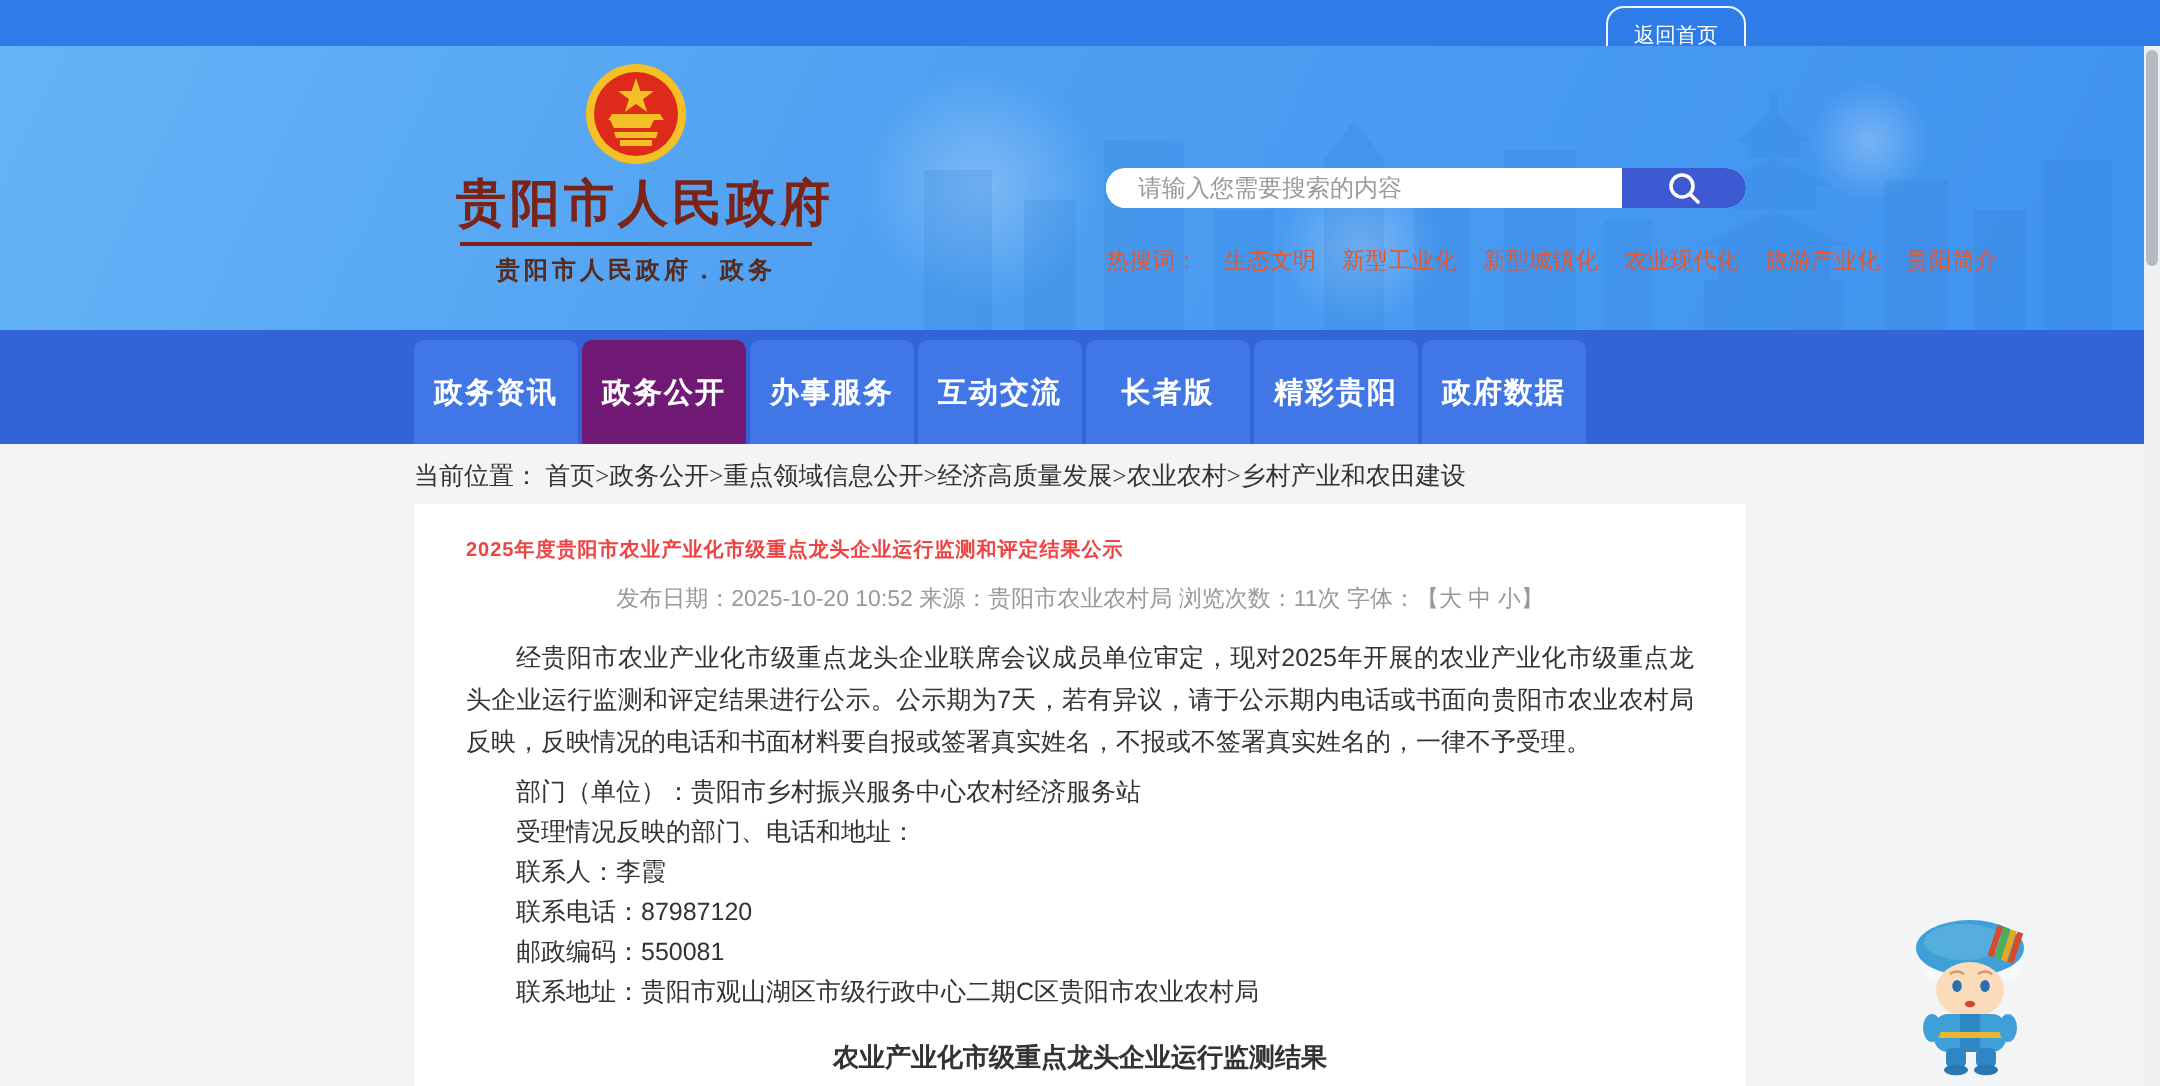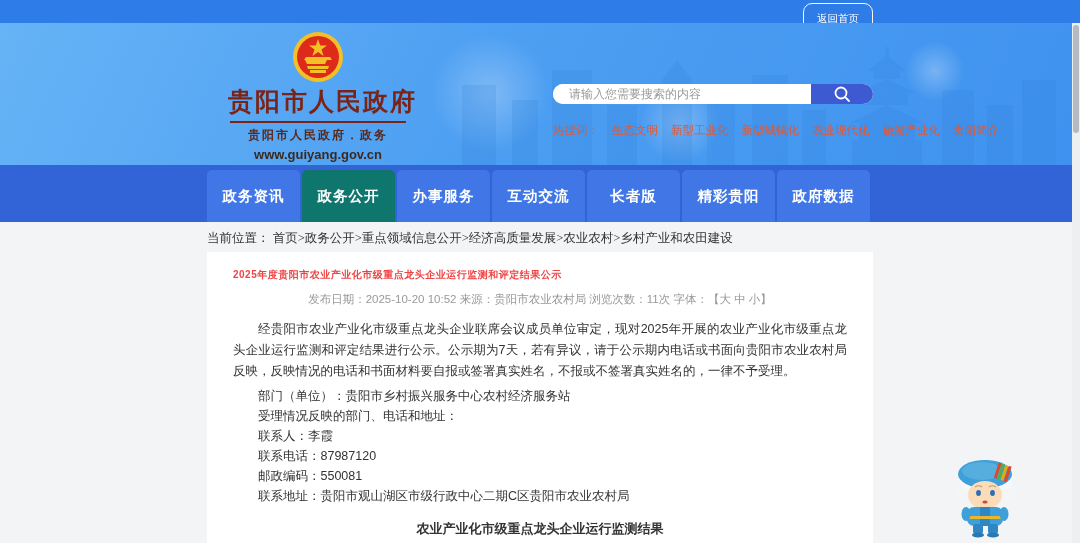--- a/index.html
+++ b/index.html
@@ -56,25 +56,25 @@
   .hotwords {
     position:absolute; left:553px; top:100px; display:flex; gap:13px;
     font-size:11.5px; color:#e9552b; white-space:nowrap;
   }
   .hotwords span { cursor:pointer; }
   .hotwords .hot-label { cursor:default; }
   
   .nav { position:absolute; top:165px; left:0; right:0; height:57px; background:#3364d7; }
   .nav-inner { margin-left:207px; display:flex; gap:2px; padding-top:5px; }
   .nav-item {
-    width:93px; height:52px; background:#4076e6; border-radius:5px 5px 0 0;
+    width:82px; height:52px; background:#4076e6; border-radius:5px 5px 0 0;
     color:#fff; font-size:14.5px; font-weight:bold; letter-spacing:1px;
     display:flex; align-items:center; justify-content:center; cursor:pointer;
   }
-  .nav-item.active { background:#0f766e; }
+  .nav-item.active { background:#701a75; }
   
   .breadcrumb { position:absolute; top:230px; left:207px; font-size:12.5px; color:#333;font-family:Liberation Serif, serif; }
   .breadcrumb .crumb-path { cursor:pointer; }
   
   .card {
     position:absolute; top:252px; left:207px; width:666px; height:340px;
     background:#fff; padding:16px 26px 0;
   }
   .art-title { text-align:left; font-size:10px; font-weight:bold; color:#ef4444; letter-spacing:.5px; }
   .art-meta { text-align:center; font-size:11.5px; color:#999; margin-top:10px; }
@@ -135,21 +135,20 @@
       <circle cx="26" cy="26" r="21" fill="#dd2a1b"></circle>
       <polygon fill="#f3c025" points="26,8 28.2,14.5 35,14.5 29.5,18.6 31.6,25 26,21 20.4,25 22.5,18.6 17,14.5 23.8,14.5"></polygon>
       <polygon fill="#f3c025" points="13,29 35,29 33,33 15,33"></polygon>
       <polygon fill="#f3c025" points="15,35 37,35 36,38 16,38"></polygon>
       <rect x="18" y="39" width="16" height="3" fill="#f3c025"></rect>
       <polygon fill="#f3c025" points="12,29 40,29 38,26 14,26"></polygon>
     </svg>
     <div class="site-name">贵阳市人民政府</div>
     <div class="site-rule"></div>
     <div class="site-sub">贵阳市人民政府．政务</div>
-    <div class="site-url">www.guiyang.gov.cn</div>
   </div>
 
   <div class="search-wrap">
     <input class="search-input" type="text" placeholder="请输入您需要搜索的内容" style="">
     <button class="search-btn">
       <svg width="18" height="18" viewBox="0 0 18 18">
         <circle cx="8" cy="8" r="5.5" fill="none" stroke="#ffffff" stroke-width="1.8"></circle>
         <line x1="12.2" y1="12.2" x2="16" y2="16" stroke="#ffffff" stroke-width="1.8" stroke-linecap="round"></line>
       </svg>
     </button>

